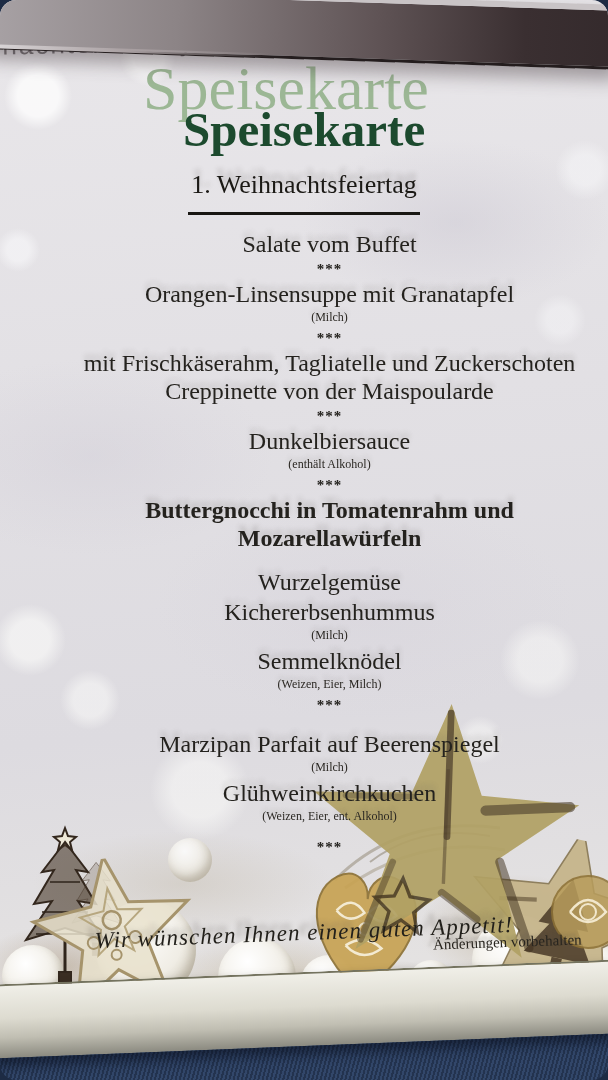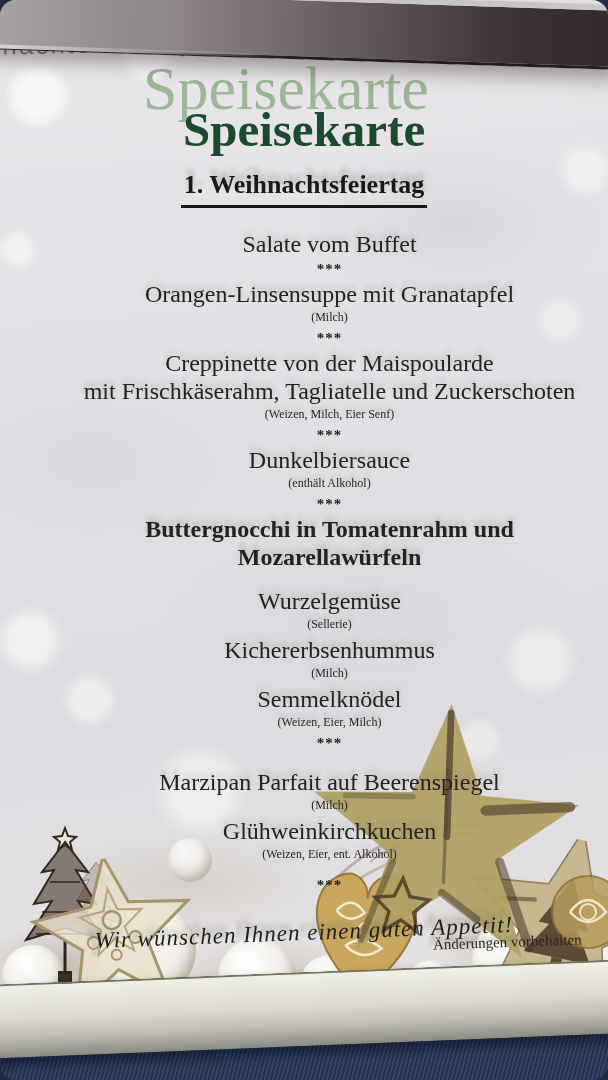--- a/index.html
+++ b/index.html
@@ -43,22 +43,22 @@
     font-family:"Liberation Sans",sans-serif;font-size:26px;letter-spacing:2px;
     color:rgba(88,84,86,.8);transform:rotate(-1.2deg);
     text-shadow:-16px -11px 5px rgba(110,105,108,.45);}
   
   .content{position:absolute;inset:0;z-index:6;text-align:center;color:#26231e;}
   .title-ghost{position:absolute;top:56px;width:100%;font-size:62px;line-height:64px;
     color:#9cb795;transform:translateX(-18px);filter:blur(.4px);}
   .title-main{position:absolute;top:103px;width:100%;font-size:49px;line-height:54px;
     font-weight:700;color:#1c4a2e;}
   .heading-row{position:absolute;top:170px;width:100%;}
-  .heading{display:inline-block;font-size:26px;font-weight:700;color:#1b1915;
-    border-bottom:3px solid #191713;padding:0 3px 5px;
+  .heading{display:inline-block;font-size:26px;font-weight:400;color:#1b1915;
+    border-bottom:3px solid #191713;padding:0 3px 12px;
     text-shadow:0 -7px 5px rgba(90,86,82,.3);}
   
   .menu-body{position:absolute;top:230px;left:11px;right:0;padding-left:40px;}
   .item{margin-bottom:2px;}
   .line{font-size:24px;line-height:28px;color:#24221e;
     text-shadow:0 -5px 5px rgba(100,96,92,.24);}
   .allerg{font-size:12px;line-height:19px;color:#2a2722;
     text-shadow:0 -4px 4px rgba(100,96,92,.2);}
   .sep{font-size:15px;line-height:18px;font-weight:700;letter-spacing:1px;margin:2px 0;
     color:#24221e;}
@@ -181,36 +181,34 @@
         <div class="item">
             <div class="line">Salate vom Buffet</div>
           </div>
         <div class="sep">***</div>
         <div class="item">
           <div class="line">Orangen-Linsensuppe mit Granatapfel</div>
           <div class="allerg">(Milch)</div>
         </div>
         <div class="sep">***</div>
         <div class="item">
+          <div class="line">mit Frischkäserahm, Tagliatelle und Zuckerschoten</div>
           <div class="line">Creppinette von der Maispoularde</div>
-          <div class="line">mit Frischkäserahm, Tagliatelle und Zuckerschoten</div>
-          <div class="allerg">(Weizen, Milch, Eier Senf)</div>
         </div>
         <div class="sep">***</div>
         <div class="item">
           <div class="line">Dunkelbiersauce</div>
           <div class="allerg">(enthält Alkohol)</div>
         </div>
         <div class="sep">***</div>
         <div class="item gap">
           <div class="line">Buttergnocchi in Tomatenrahm und Mozarellawürfeln</div>
         </div>
         <div class="item">
           <div class="line">Wurzelgemüse</div>
-          <div class="allerg">(Sellerie)</div>
         </div>
         <div class="item">
           <div class="line">Kichererbsenhummus</div>
           <div class="allerg">(Milch)</div>
         </div>
         <div class="item">
           <div class="line">Semmelknödel</div>
           <div class="allerg">(Weizen, Eier, Milch)</div>
         </div>
         <div class="sep gap">***</div>

